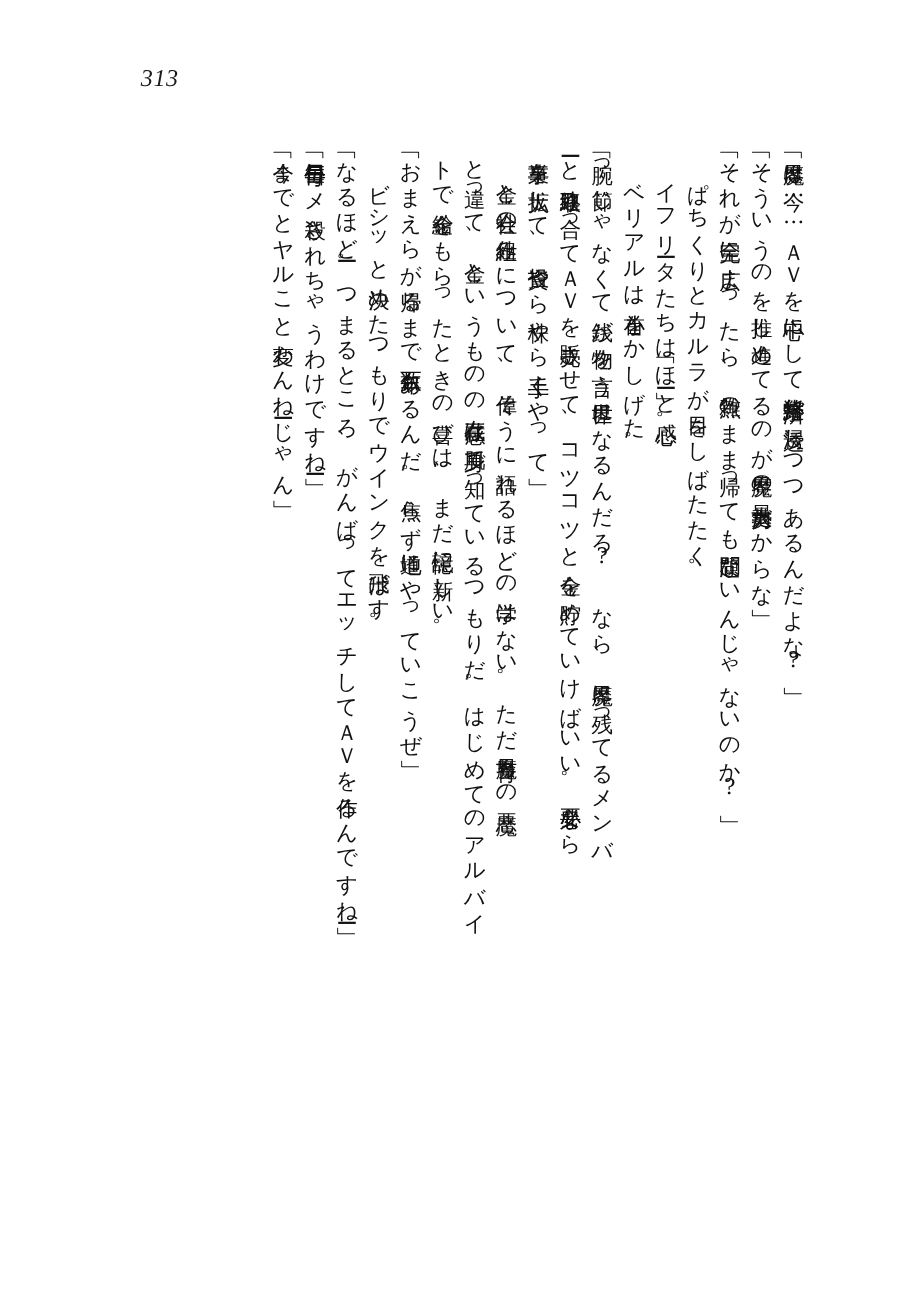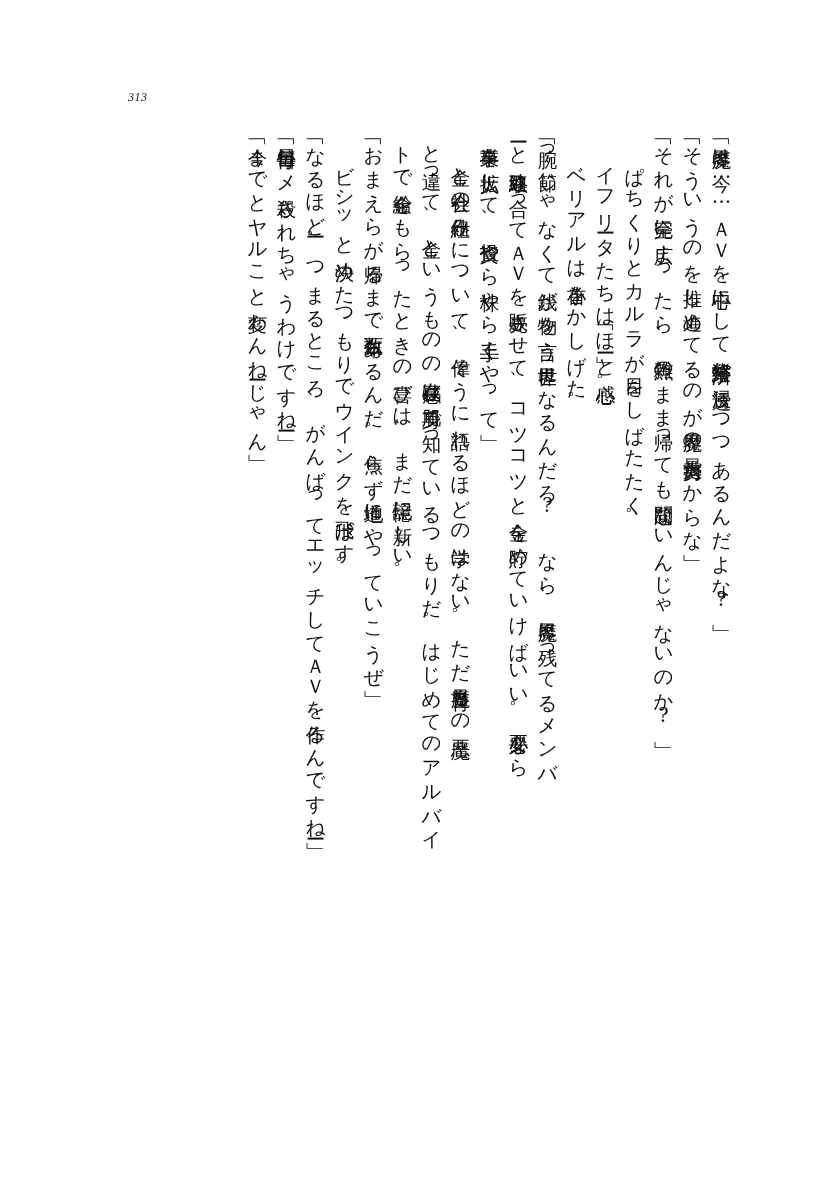--- a/index.html
+++ b/index.html
@@ -16,24 +16,23 @@
     height: 1182px;
     background: #ffffff;
     overflow: hidden;
   }
   #page-number {
     position: absolute;
     top: 58px;
     left: 128px;
     font-family: "Liberation Serif", serif;
     font-style: italic;
-    font-size: 12px;
+    font-size: 22px;
     color: #1a1a1a;
     letter-spacing: 0.5px;
-    margin-top: 32px;
   }
   #text-block {
     position: absolute;
     top: 132px;
     right: 96px;
     height: 960px;
     width: 610px;
     display: flex;
     flex-direction: row-reverse;
     align-items: flex-start;

